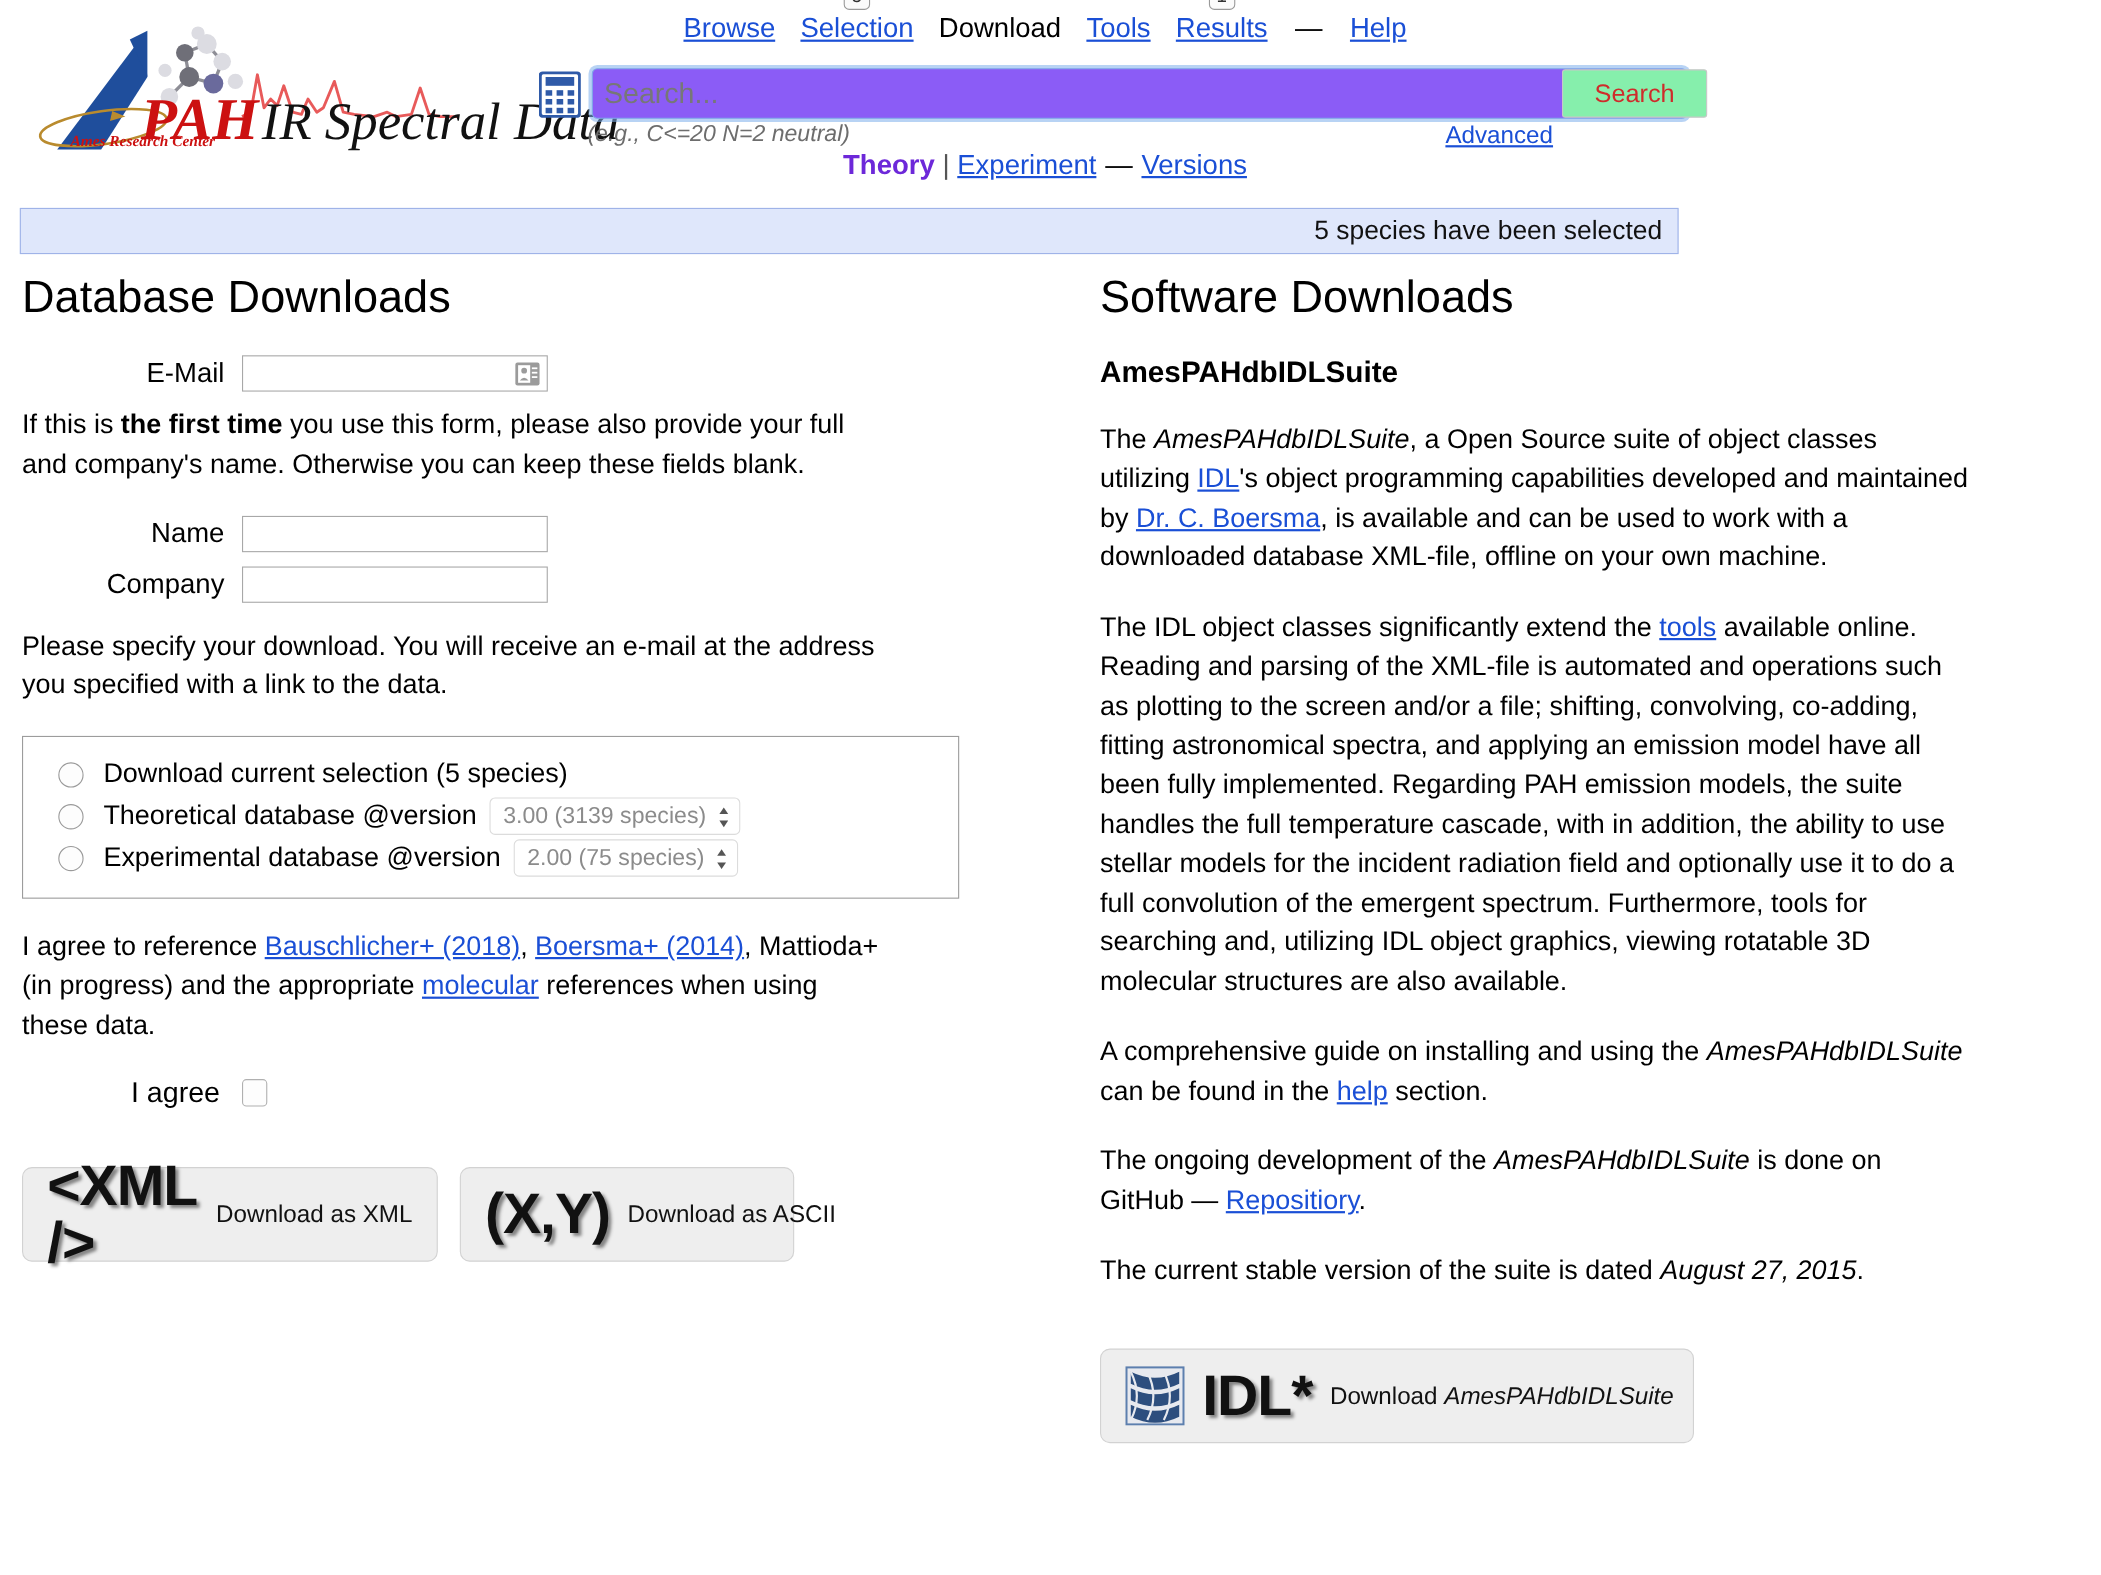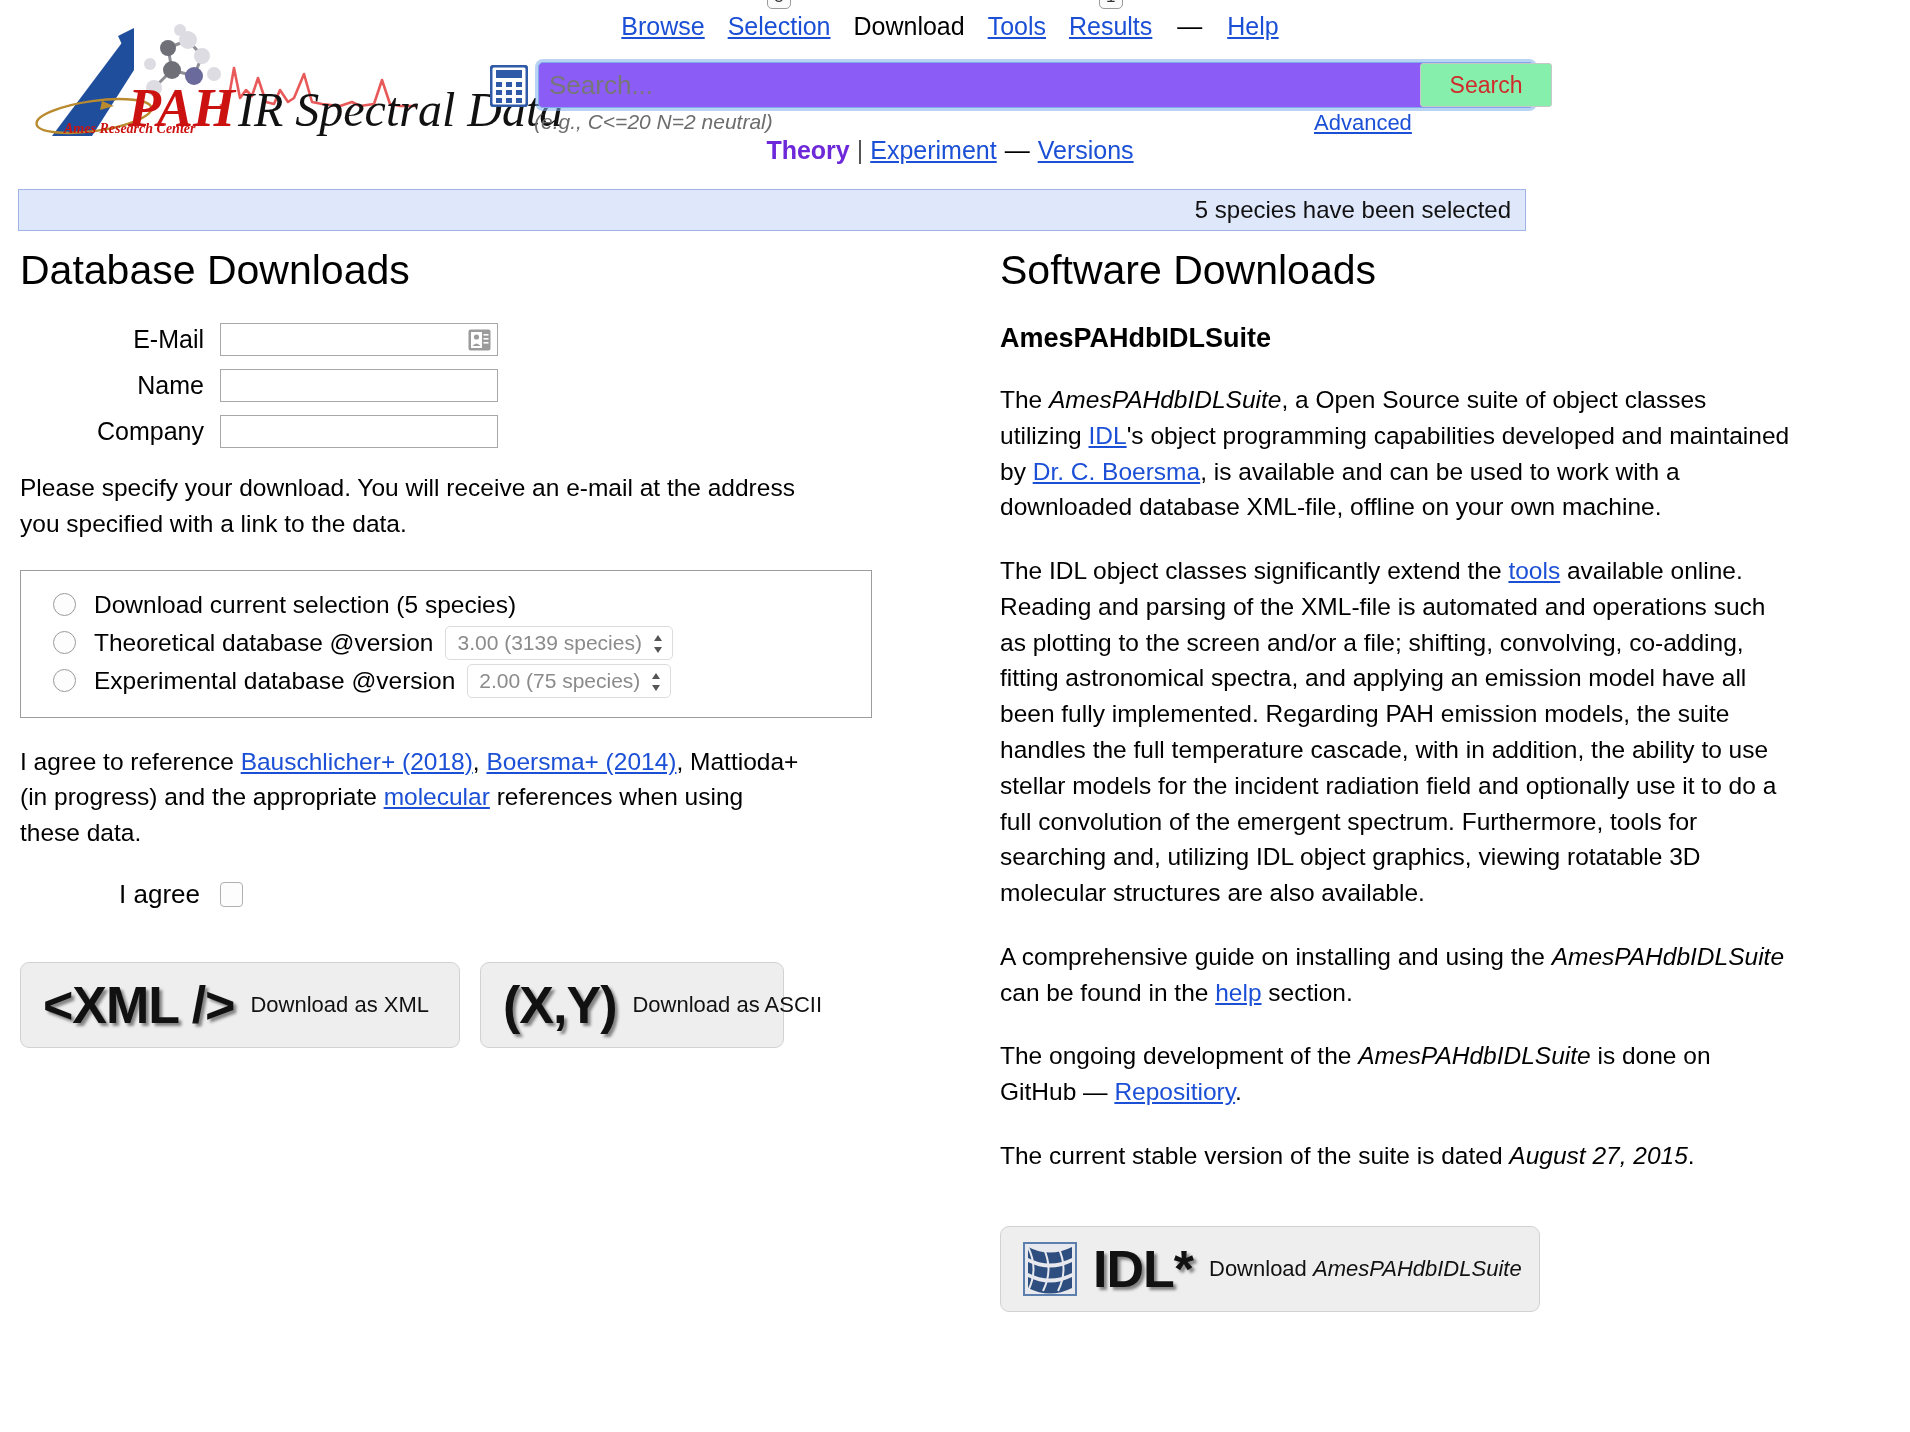--- a/index.html
+++ b/index.html
@@ -126,21 +126,21 @@
     border: 1px solid #d2d2d2; border-radius: 9px; background: #eeeeee;
     cursor: pointer;
   }
   .glyph {
     font-family: "Liberation Sans", sans-serif; font-weight: bold;
     font-size: 52px; letter-spacing: -1px; color: #111;
     text-shadow: 3px 3px 3px rgba(0,0,0,0.45);
     line-height: 1;
   }
   .dltext { font-size: 22px; color: #111; white-space: nowrap; }
-  .btn-xml { width: 440px; }
+  .btn-xml { width: 378px; }
   .btn-ascii { width: 304px; }
   .btn-idl { width: 540px; margin-top: 52px; }
   .idl-icon { width: 54px; height: 54px; flex: 0 0 auto; }
 </style>
 </head>
 <body>
 
 <div class="header">
 
   <div class="logo">
@@ -244,20 +244,21 @@
             <circle cx="8.5" cy="8" r="2.6" fill="#9b9b9b"></circle>
             <path d="M4.5 17 q4-5 8 0 z" fill="#9b9b9b"></path>
             <rect x="15.5" y="5" width="5" height="1.6" fill="#ffffff"></rect>
             <rect x="15.5" y="9" width="5" height="1.6" fill="#ffffff"></rect>
             <rect x="15.5" y="13" width="5" height="1.6" fill="#ffffff"></rect>
           </svg>
         </span>
       </div>
     </div>
 
+    <p class="body"><span>If this is </span><span class="bd">the first time</span><span> you use this form, please also provide your full and company's name. Otherwise you can keep these fields blank.</span></p>
 
     <div class="frow">
       <div class="flabel">Name</div>
       <div class="finput">
         <input type="text" style="">
       </div>
     </div>
 
     <div class="frow">
       <div class="flabel">Company</div>

